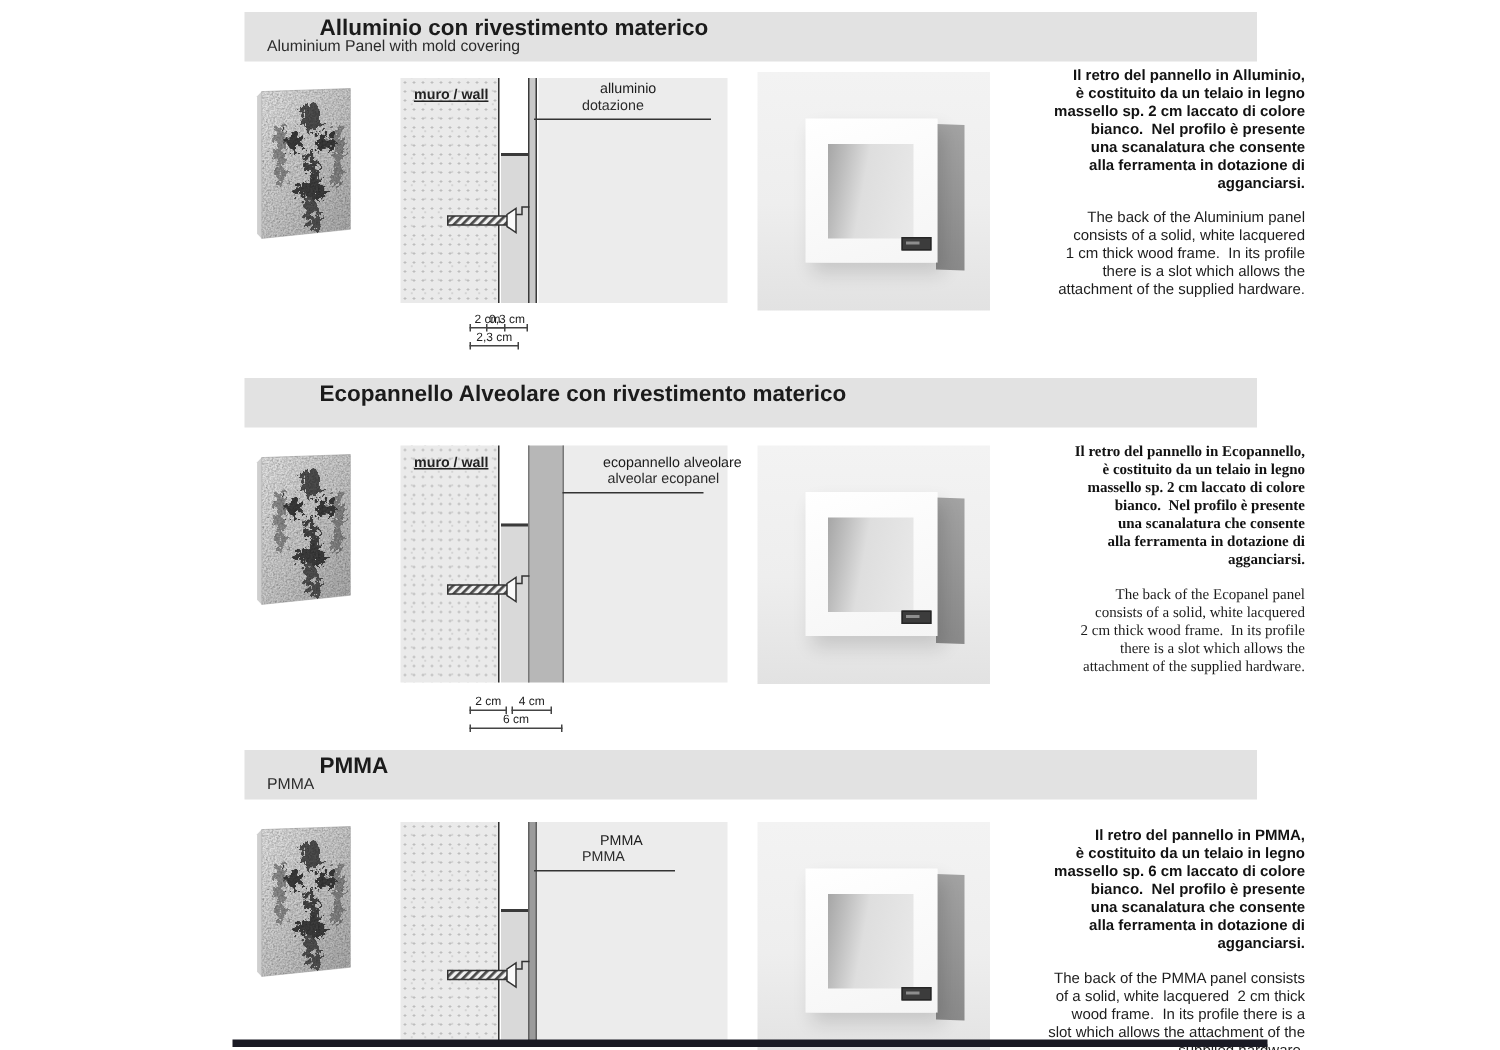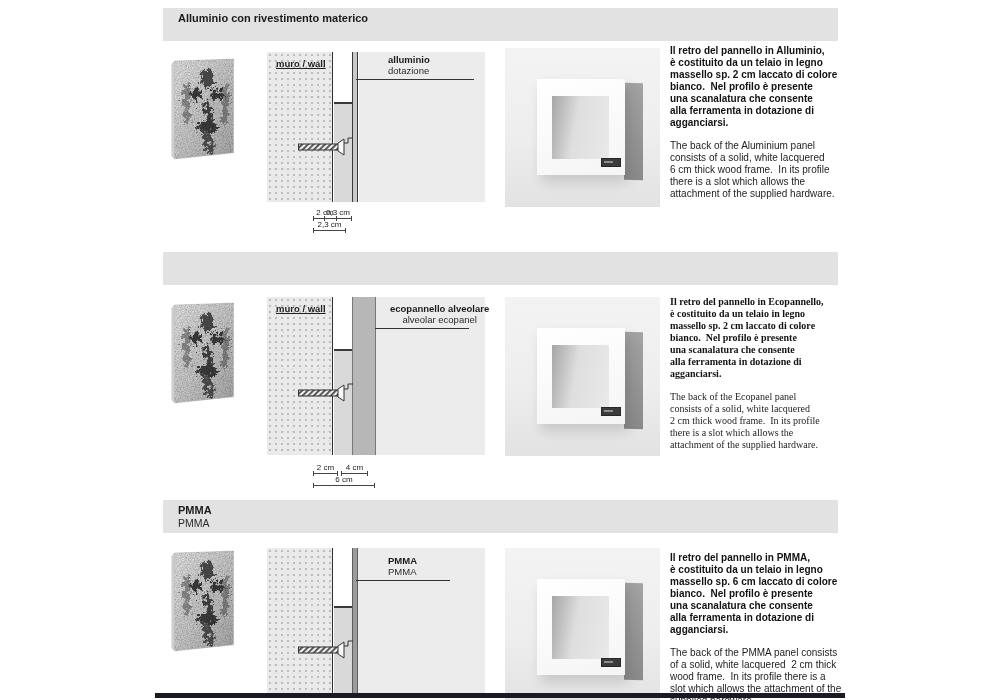--- a/index.html
+++ b/index.html
@@ -6,21 +6,21 @@
   .page{position:relative;width:1000px;height:700px;background:#ffffff;overflow:hidden;
         font-family:"Liberation Sans",sans-serif;color:#1c1c1c;}
 
   section{position:absolute;left:163px;width:675px;}
   #sec-1{top:8px;height:244px;}
   #sec-2{top:252px;height:248px;}
   #sec-3{top:500px;height:200px;}
 
   .sec-header{position:absolute;left:0;top:0;width:675px;height:33px;background:#e2e2e2;
               box-sizing:border-box;padding:4px 0 0 15px;}
-  .sec-title{font-size:11px;font-weight:bold;color:#1b1b1b;line-height:13px;}
+  .sec-title{font-size:15px;font-weight:bold;color:#1b1b1b;line-height:13px;margin-left:35px;}
   .sec-subtitle{font-size:10.5px;color:#2b2b2b;line-height:13px;}
 
   .thumb{position:absolute;left:5px;top:50px;width:70px;height:104px;}
 
   
   .diagram{position:absolute;left:104px;width:218px;height:150px;}
   #sec-1 .diagram{top:44px;}
   #sec-2 .diagram{top:45px;height:158px;}
   #sec-3 .diagram{top:48px;}
 
@@ -50,21 +50,21 @@
 
   .leader{position:absolute;height:0;border-top:1.2px solid #333;}
   #sec-1 .leader{left:89px;top:27px;width:118px;}
   #sec-2 .leader{left:108px;top:31px;width:94px;}
   #sec-3 .leader{left:89px;top:32px;width:94px;}
 
   .panel-label{position:absolute;white-space:nowrap;}
   #sec-1 .panel-label{left:121px;top:2px;}
   #sec-2 .panel-label{left:123px;top:6px;text-align:center;}
   #sec-3 .panel-label{left:121px;top:7px;}
-  .panel-label .it{font-size:9.5px;font-weight:bold;color:#1b1b1b;line-height:11px;}
+  .panel-label .it{font-size:9.5px;font-weight:normal;color:#1b1b1b;line-height:11px;margin-left:12px;}
   .panel-label .en{font-size:9.5px;color:#2b2b2b;line-height:11px;}
 
   .screw{position:absolute;width:56px;height:22px;}
   #sec-1 .screw{left:31px;top:84px;}
   #sec-2 .screw{left:31px;top:85px;}
   #sec-3 .screw{left:31px;top:91px;}
 
   
   .dim{position:absolute;font-size:8px;color:#222;text-align:center;}
   .dim .lbl{display:block;line-height:9px;padding:0 1px;white-space:nowrap;}
@@ -90,21 +90,21 @@
   .frame-front{position:absolute;left:32px;top:31px;width:88px;height:96px;
                background:linear-gradient(160deg,#ffffff,#f5f5f5);
                box-shadow:4px 7px 12px rgba(0,0,0,0.14);}
   .frame-hole{position:absolute;left:15px;top:17px;width:57px;height:63px;
               background:linear-gradient(100deg,#a6a6a6 0%,#bdbdbd 18%,#dedede 42%,#e9e9e9 100%);}
   .frame-plaque{position:absolute;right:4px;bottom:8px;width:18px;height:7px;
                 background:#3c3c3c;border:1px solid #262626;}
   .frame-plaque::after{content:"";position:absolute;left:2px;top:2px;width:9px;height:2px;background:#8e8e8e;}
 
   
-  .desc{position:absolute;left:507px;width:200px;}
+  .desc{position:absolute;left:507px;width:200px;text-align:right;}
   #sec-1 .desc{top:37px;}
   #sec-2 .desc{top:44px;font-family:Liberation Serif, serif;}
   #sec-3 .desc{top:52px;}
   .desc-it{font-size:10px;font-weight:bold;color:#121212;line-height:12px;white-space:pre;margin:0 0 11px 0;}
   .desc-en{font-size:10px;color:#1d1d1d;line-height:12px;white-space:pre;margin:0;}
 
   .page-edge{position:absolute;left:155px;top:693px;width:690px;height:5px;background:#1a1a24;}
 
   .svg-defs{position:absolute;width:0;height:0;overflow:hidden;}
 </style>
@@ -152,20 +152,21 @@
       <polygon points="6,3 64,1 64,93 6,99" filter="url(#grain)" opacity="0.35"></polygon>
     </symbol>
   </defs>
 </svg>
 
 <div class="page">
 
   <section id="sec-1">
     <div class="sec-header">
       <div class="sec-title">Alluminio con rivestimento materico</div>
+      <div class="sec-subtitle">Aluminium Panel with mold covering</div>
     </div>
     <svg class="thumb">
         <use href="#artwork-sym"></use>
       </svg>
     <div class="diagram">
       <div class="front-area"></div>
       <div class="wall">
         <span class="wall-label">muro / wall</span>
       </div>
       <div class="frame-block"></div>
@@ -201,28 +202,29 @@
     <div class="desc">
       <p class="desc-it">Il retro del pannello in Alluminio,
 è costituito da un telaio in legno
 massello sp. 2 cm laccato di colore
 bianco.  Nel profilo è presente
 una scanalatura che consente
 alla ferramenta in dotazione di
 agganciarsi.</p>
       <p class="desc-en">The back of the Aluminium panel
 consists of a solid, white lacquered
-6 cm thick wood frame.  In its profile
+1 cm thick wood frame.  In its profile
 there is a slot which allows the
 attachment of the supplied hardware.</p>
     </div>
   </section>
 
   <section id="sec-2">
     <div class="sec-header">
+      <div class="sec-title">Ecopannello Alveolare con rivestimento materico</div>
     </div>
     <svg class="thumb">
         <use href="#artwork-sym"></use>
       </svg>
     <div class="diagram">
       <div class="front-area"></div>
       <div class="wall">
         <span class="wall-label">muro / wall</span>
       </div>
       <div class="frame-block"></div>

